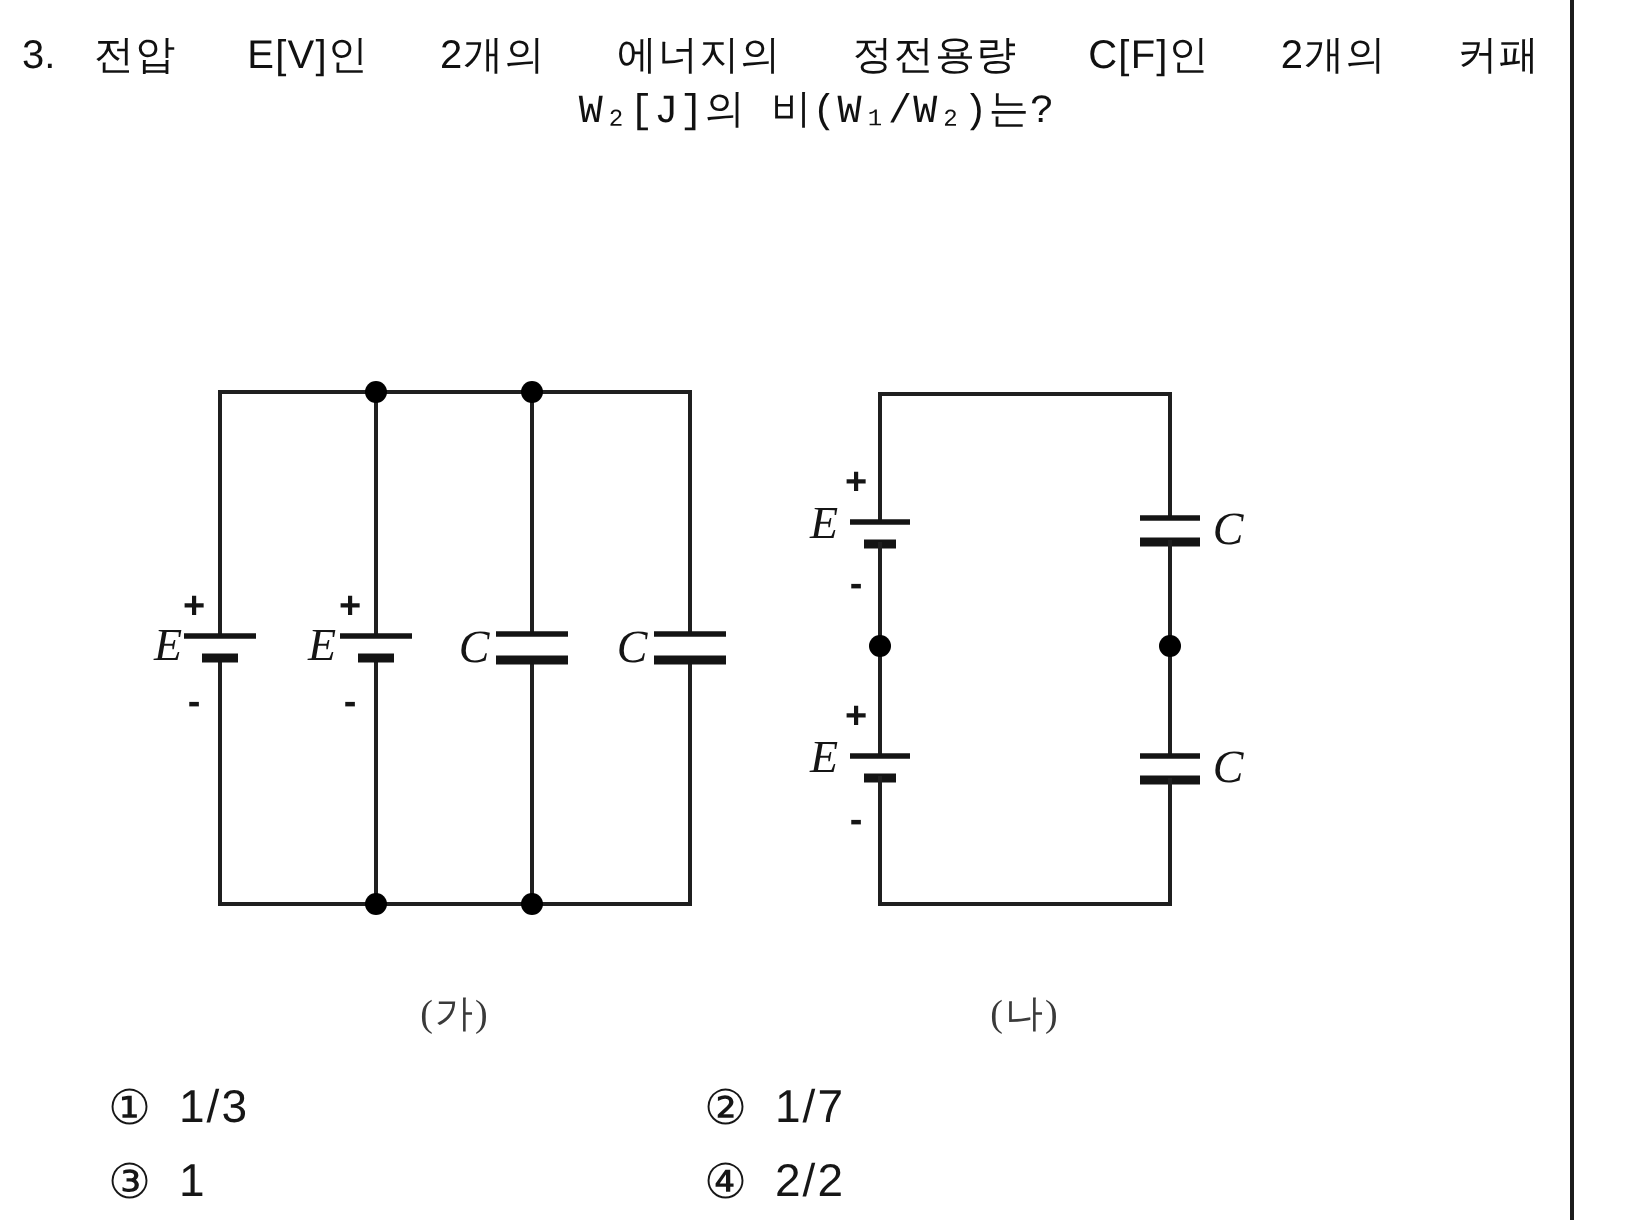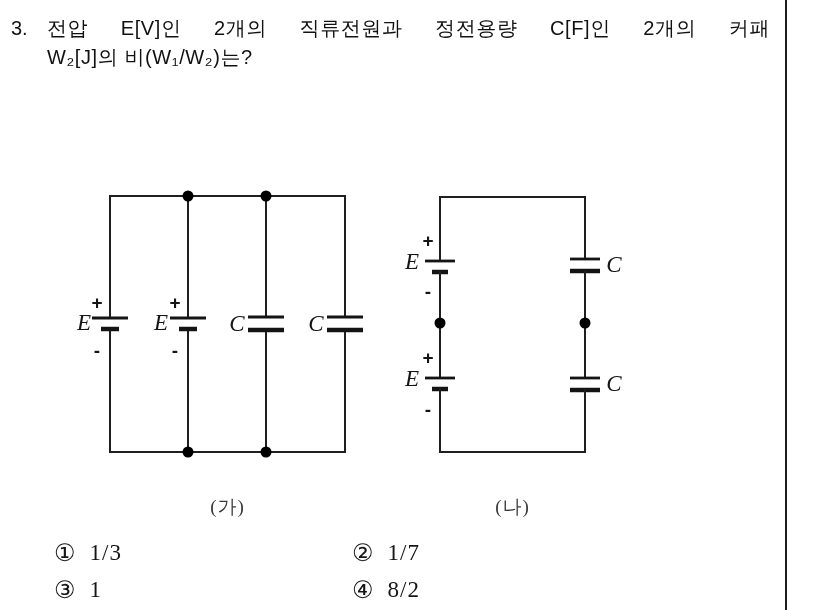--- a/index.html
+++ b/index.html
@@ -9,21 +9,21 @@
   }
   .divider { position:absolute; left:785px; top:0; width:2px; height:610px; background:#1c1c1c; }
 
   
   .question {
     position:absolute; left:47px; top:14px; width:723px;
     font-size:20px; line-height:28.5px; letter-spacing:0.6px; font-weight:500;
   }
   .qnum { position:absolute; left:-36px; top:0; letter-spacing:0; }
   .qline.just { text-align:justify; text-align-last:justify; }
-  .qline.last { text-align:left; }
+  .qline.last { text-align:center;font-family:Liberation Mono, monospace; }
 
   
   .circuit { position:absolute; }
   .wire   { stroke:#1f1f1f; stroke-width:2; fill:none; stroke-linecap:square; }
   .plate  { stroke:#141414; stroke-width:2.8; fill:none; stroke-linecap:butt; }
   .plate-thick { stroke:#141414; stroke-width:4.5; fill:none; }
   .dot    { fill:#000; stroke:none; }
   text.comp {
     font-family:"Liberation Serif", serif; font-style:italic;
     font-size:23px; fill:#151515;
@@ -39,36 +39,36 @@
   }
   .caption-ga { left:110px; width:235px; }
   .caption-na { left:440px; width:145px; }
 
   
   .choice {
     position:absolute; display:flex; align-items:center; gap:14px;
     font-size:23px; color:#161616; cursor:default;
   }
   .choice .marker { font-family:"DejaVu Sans", sans-serif; font-size:24px; line-height:1; }
-  .choice .ctext  { font-family:Liberation Serif, serif; letter-spacing:1px; }
+  .choice .ctext  { font-family:Liberation Sans, sans-serif; letter-spacing:1px; }
   .c1 { left:54px;  top:540px; }
   .c2 { left:352px; top:540px; }
   .c3 { left:54px;  top:577px; }
   .c4 { left:352px; top:577px; }
 </style>
 </head>
 <body>
 
 <div class="page">
 
   <div class="divider"></div>
 
   <div class="question">
     <span class="qnum">3.</span>
-    <div class="qline just">전압 E[V]인 2개의 직류전원과 정전용량 C[F]인 2개의 커패</div>
+    <div class="qline just">전압 E[V]인 2개의 에너지의 정전용량 C[F]인 2개의 커패</div>
     <div class="qline last">W₂[J]의 비(W₁/W₂)는?</div>
   </div>
 
   <svg class="circuit" style="left:75px; top:185px;" width="300" height="290" viewBox="0 0 300 290">
 
     <line class="wire" x1="35" y1="11" x2="270" y2="11"></line>
     <line class="wire" x1="35" y1="267" x2="270" y2="267"></line>
 
     <line class="wire" x1="35" y1="11" x2="35" y2="133"></line>
     <line class="wire" x1="35" y1="144" x2="35" y2="267"></line>
@@ -150,16 +150,16 @@
   <div class="choice c2">
     <span class="marker">②</span>
     <span class="ctext">1/7</span>
   </div>
   <div class="choice c3">
     <span class="marker">③</span>
     <span class="ctext">1</span>
   </div>
   <div class="choice c4">
     <span class="marker">④</span>
-    <span class="ctext">8/2</span>
+    <span class="ctext">2/2</span>
   </div>
 
 </div>
 
 </body></html>

